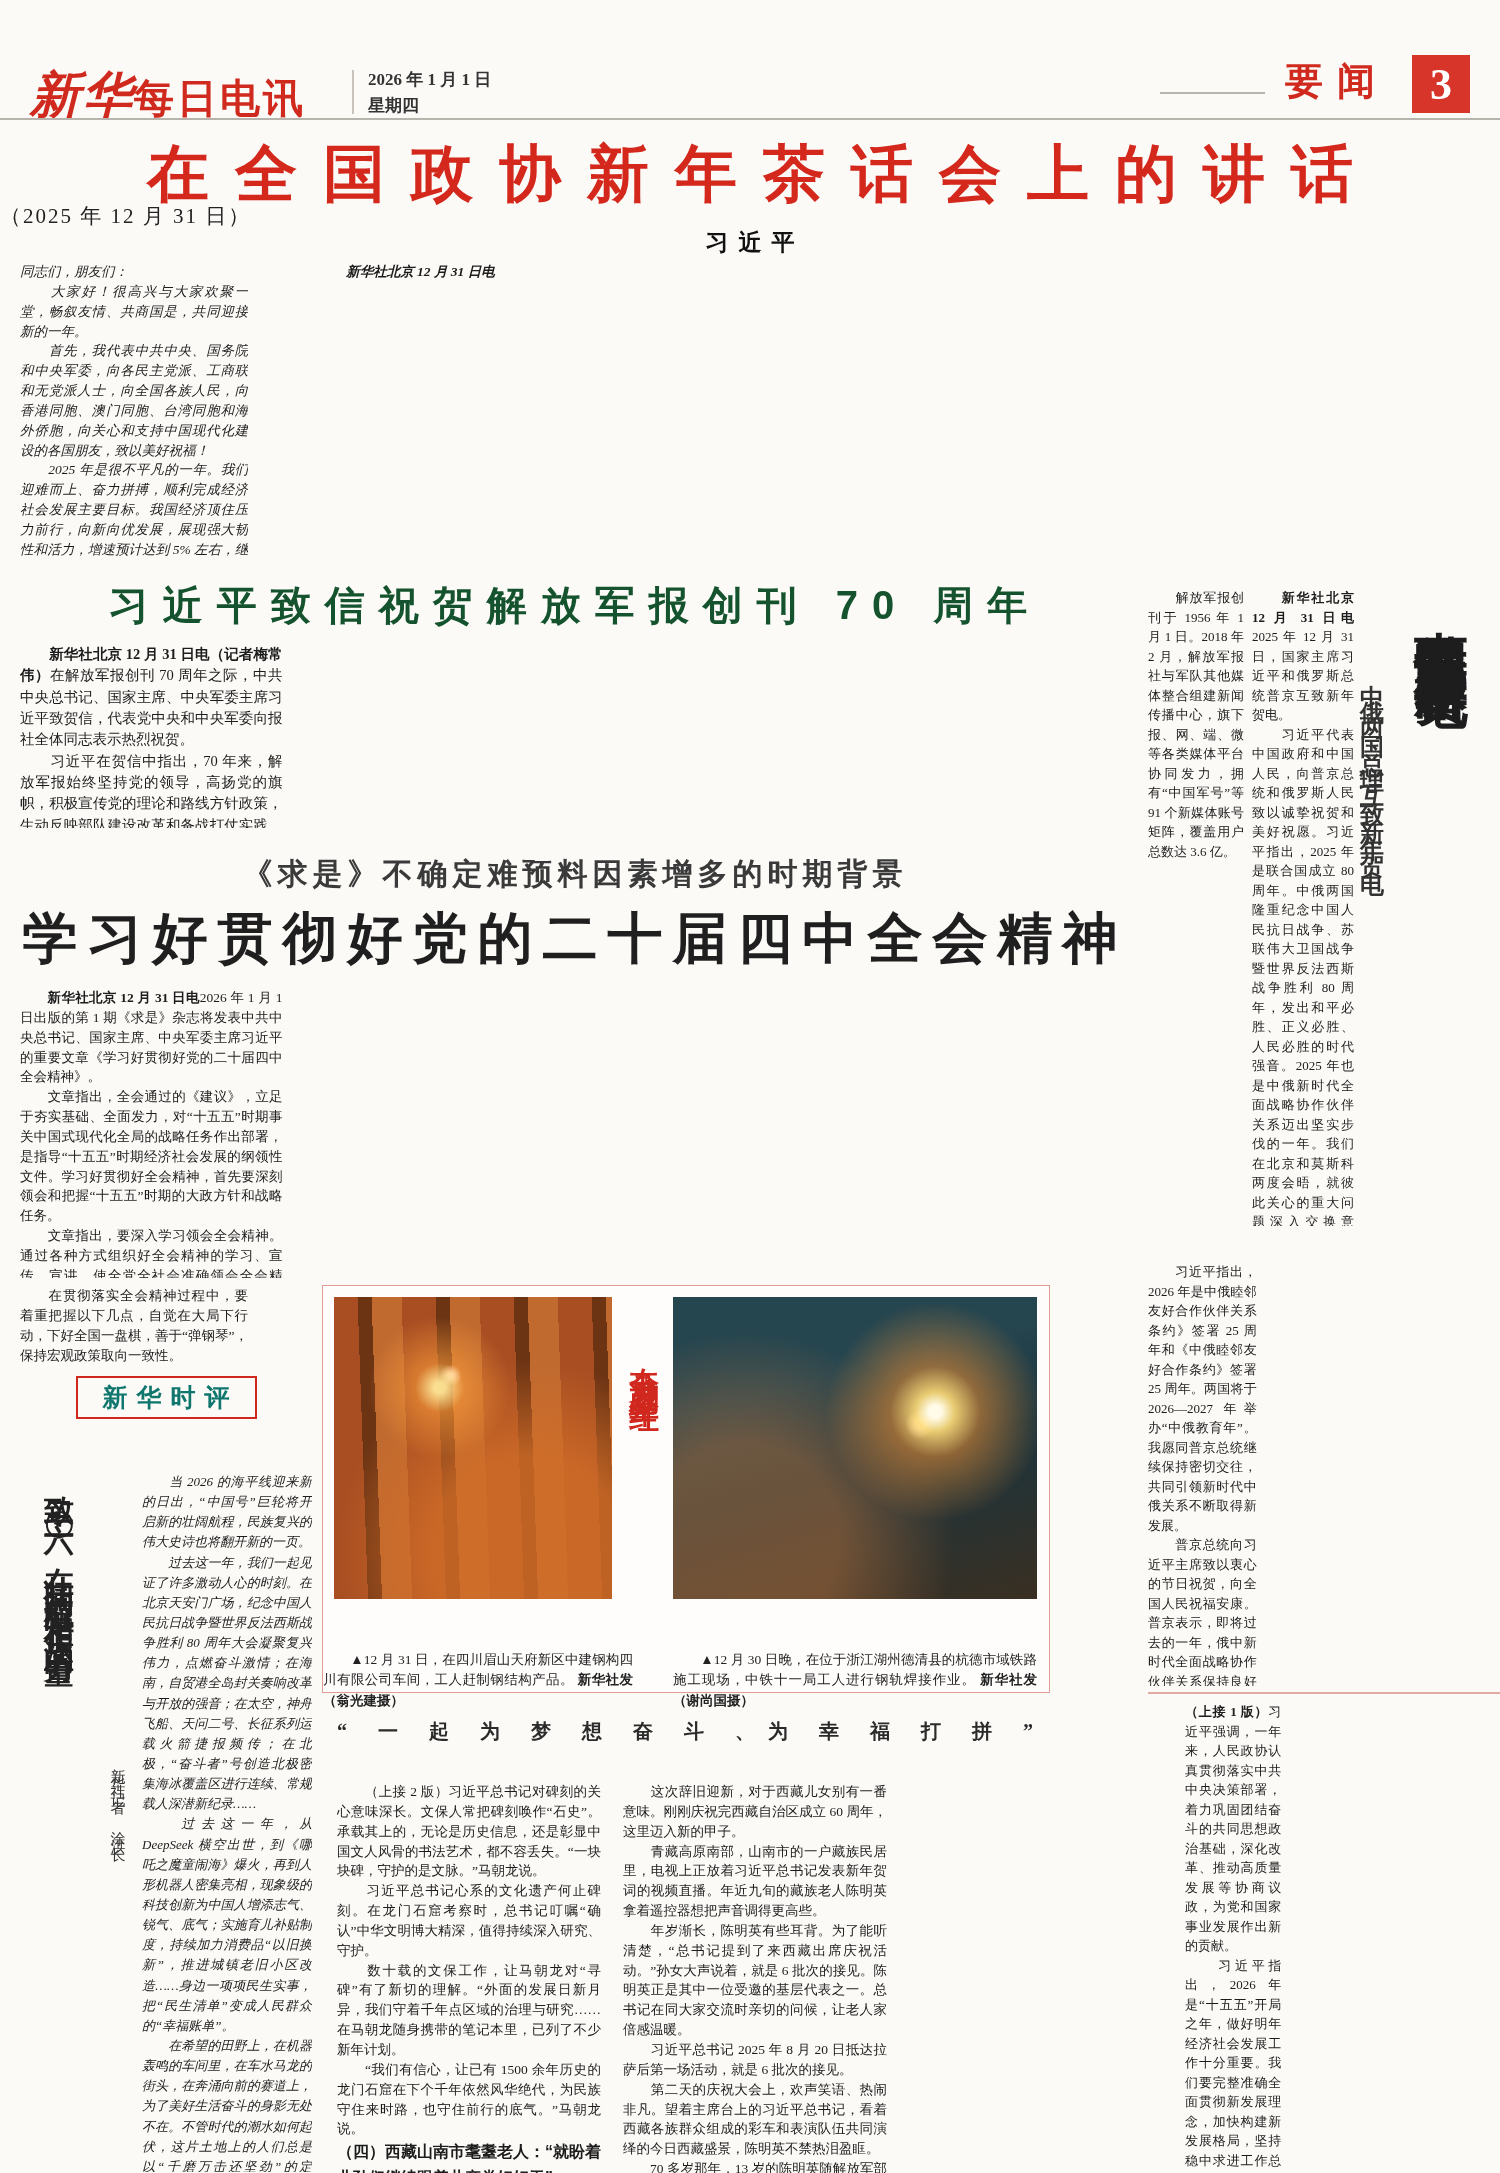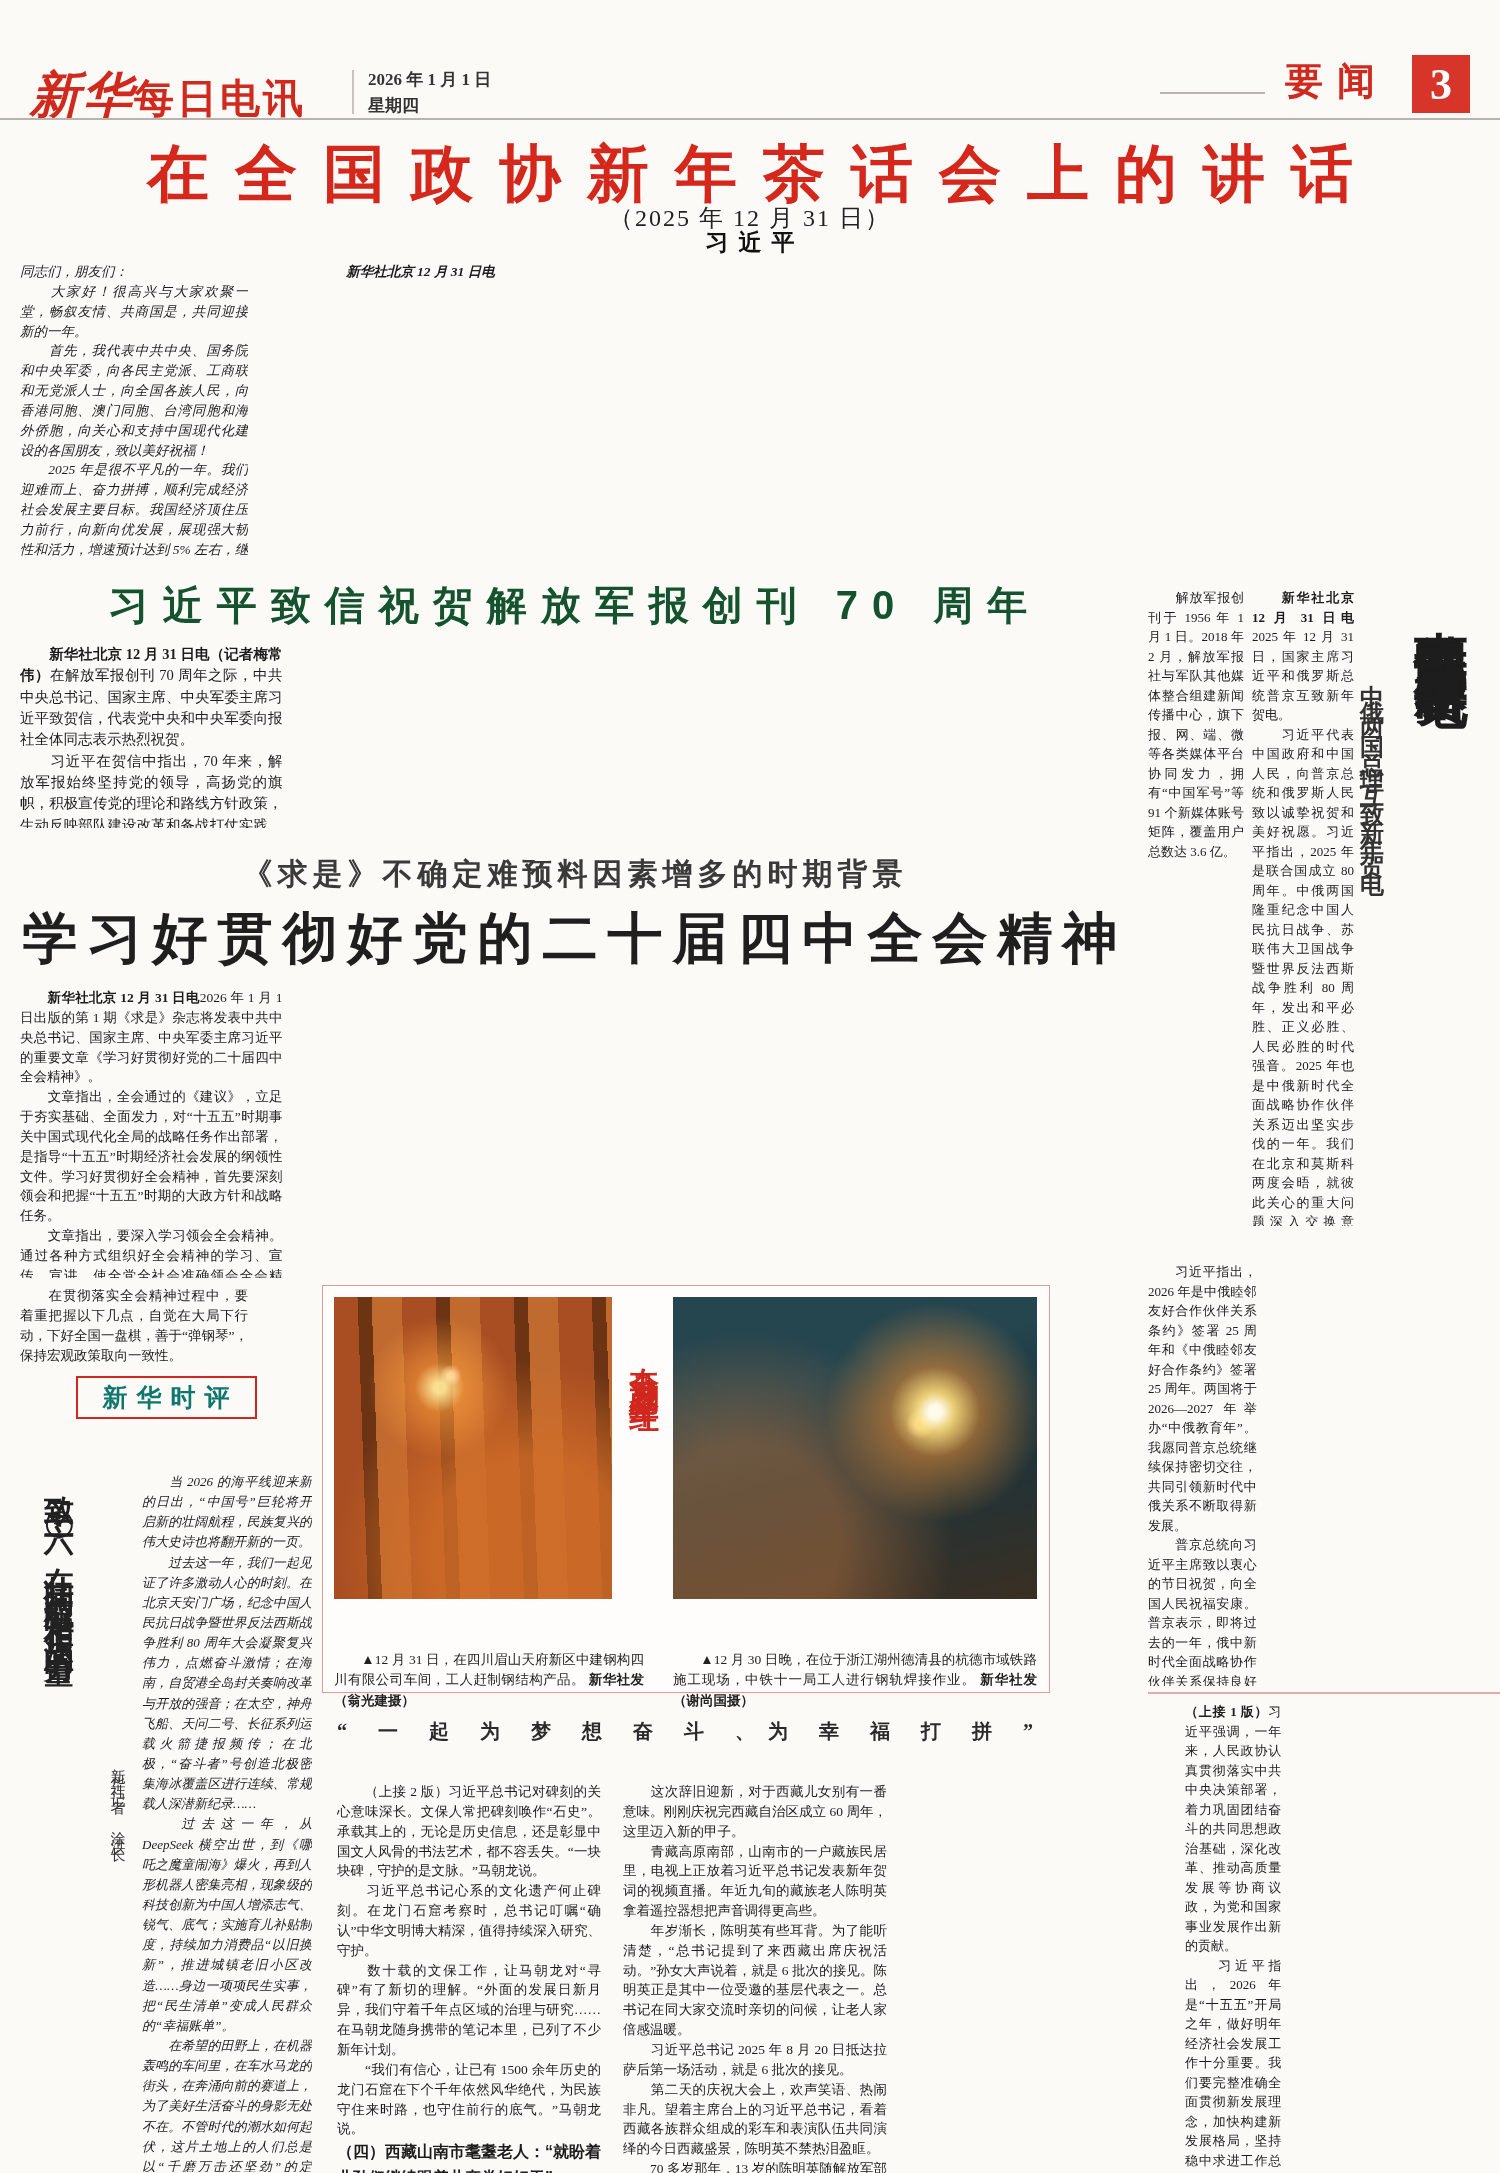--- a/index.html
+++ b/index.html
@@ -13,21 +13,21 @@
   .mast1{font-size:50px;font-weight:bold;font-style:italic;color:#d02a1e;letter-spacing:2px;}
   .mast2{font-size:40px;font-weight:bold;color:#d02a1e;letter-spacing:3px;}
   .hdate{font-size:17px;font-weight:bold;color:#333;line-height:1.5;}
   .hline{background:#b7b3ad;height:2px;}
   .vdiv{background:#c8c4bd;width:2px;}
   .secname{font-size:38px;font-weight:bold;color:#d02a1e;letter-spacing:14px;}
   .pagebox{background:#d8352a;color:#fff;font-size:44px;font-weight:bold;
            width:58px;height:58px;display:flex;align-items:center;justify-content:center;}
   
   .h1red{color:#d4281c;font-weight:bold;font-size:62px;letter-spacing:26px;text-align:center;white-space:nowrap;}
-  .hsub{font-size:24px;text-align:center;letter-spacing:2px;color:#222;}
+  .hsub{font-size:21px;letter-spacing:2px;color:#222;}
   .hauthor{font-size:23px;font-weight:bold;text-align:center;letter-spacing:10px;color:#111;}
   .h2blk{color:#14532d;font-weight:bold;font-size:40px;letter-spacing:14px;text-align:center;white-space:nowrap;font-family:"Liberation Sans","DejaVu Sans",sans-serif;}
   .kicker{color:#3a3a3a;font-weight:bold;font-size:30px;letter-spacing:5px;text-align:center;font-family:"Liberation Sans","DejaVu Sans",sans-serif;}
   .h3blk{color:#1f1f1f;font-weight:bold;font-size:55px;letter-spacing:10px;text-align:center;white-space:nowrap;}
   .quoteh{color:#2a2a2a;font-weight:bold;font-size:20px;letter-spacing:13px;text-align:left;}
   
   .bodytxt{font-size:13.5px;line-height:1.47;}
   .kaiti{font-style:italic;}
   .cols6{column-count:6;column-gap:18px;}
   .cols4{column-count:4;column-gap:20px;}
@@ -141,21 +141,21 @@
 　　过去这一年，从 DeepSeek 横空出世，到《哪吒之魔童闹海》爆火，再到人形机器人密集亮相，现象级的科技创新为中国人增添志气、锐气、底气；实施育儿补贴制度，持续加力消费品“以旧换新”，推进城镇老旧小区改造……身边一项项民生实事，把“民生清单”变成人民群众的“幸福账单”。
 　　在希望的田野上，在机器轰鸣的车间里，在车水马龙的街头，在奔涌向前的赛道上，为了美好生活奋斗的身影无处不在。不管时代的潮水如何起伏，这片土地上的人们总是以“千磨万击还坚劲”的定力，翻越一座又一座高山，以平凡成就伟大。
 　　2026 年的钟声已经敲响。前行路上，14 亿多人团结一心，就能迸发出无坚不摧的磅礴伟力。加油，我的国！加油，每一个了不起的我们！</div>
     <div class="abs credit" style="left:122px;top:772px;width:170px;font-size:13.5px;">新华社北京 12 月 31 日电</div>
   </div>
 
   <div class="abs photobox" style="left:322px;top:1245px;width:726px;height:406px;">
     <div class="photo ph1" style="left:11px;top:11px;width:278px;height:302px;"></div>
     <div class="abs vert slogan" style="left:300px;top:18px;height:295px;">奋力冲刺『全年红』</div>
     <div class="photo ph2" style="left:350px;top:11px;width:364px;height:302px;"></div>
-    <div class="abs caption jt" style="left:11px;top:324px;width:310px;">
+    <div class="abs caption jt" style="left:0;top:324px;width:310px;">
       <span>　　▲12 月 31 日，在四川眉山天府新区中建钢构四川有限公司车间，工人赶制钢结构产品。</span>
       <span class="b">新华社发（翁光建摄）</span>
     </div>
     <div class="abs caption jt" style="left:350px;top:324px;width:364px;">
       <span>　　▲12 月 30 日晚，在位于浙江湖州德清县的杭德市域铁路施工现场，中铁十一局工人进行钢轨焊接作业。</span>
       <span class="b">新华社发（谢尚国摄）</span>
     </div>
   </div>
 
   <div class="abs quoteh" style="left:337px;top:1678px;width:836px;">“ 一 起 为 梦 想 奋 斗 、为 幸 福 打 拼 ”</div>

